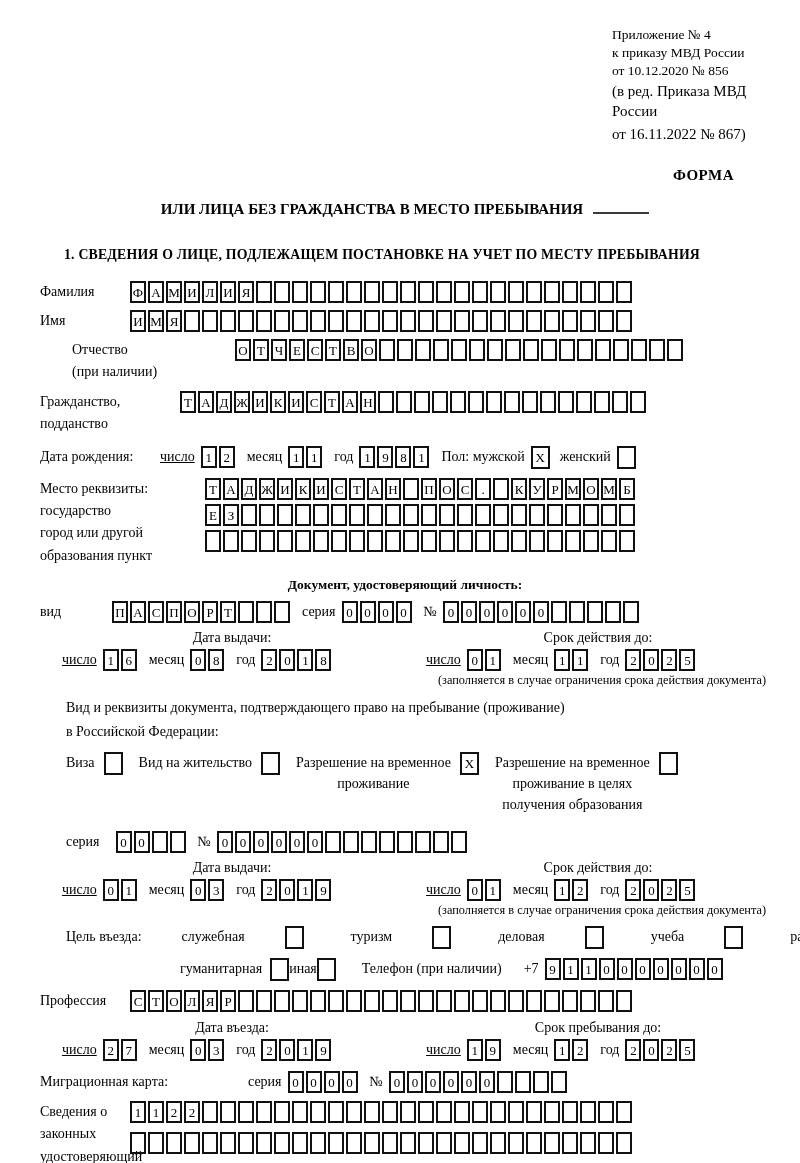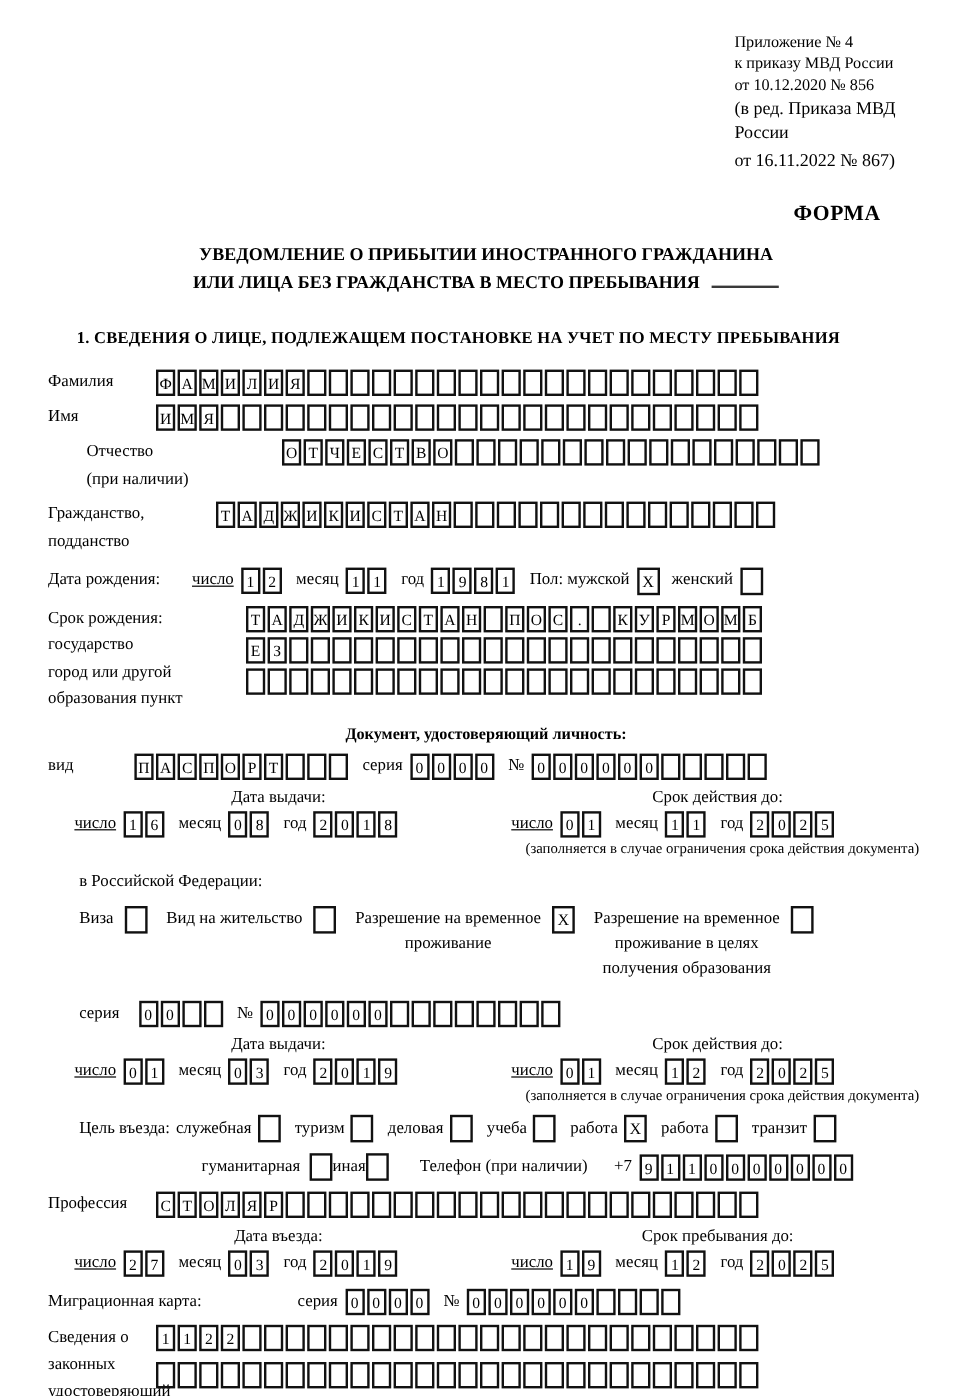--- a/index.html
+++ b/index.html
@@ -7,21 +7,21 @@
   body {
     width: 800px; min-height: 1163px; margin: 0 auto;
     font-family: "Liberation Serif", "DejaVu Serif", serif;
     color: #000; font-size: 14px;
   }
   .page { width: 800px; min-height: 1163px; padding: 26px 30px 20px 40px; background: #fff; }
 
   
   .hdr { margin-left: 572px; line-height: 1.32; font-size: 13.5px; }
   .hdr .sub { font-size: 15px; margin-top: 3px; }
-  .form-label { text-align: right; padding-right: 36px; font-weight: bold; font-size: 18px; margin-top: 22px; letter-spacing: .5px; }
+  .form-label { text-align: right; padding-right: 36px; font-weight: bold; font-size: 15px; margin-top: 22px; letter-spacing: .5px; }
 
   
   .title { text-align: center; font-weight: bold; font-size: 15px; margin-top: 14px; line-height: 1.55; }
   .blank-line { display: inline-block; width: 56px; border-bottom: 2.5px solid #3a3a3a; height: 12px; margin-left: 10px; }
   .section-heading { font-weight: bold; font-size: 13.8px; margin-top: 26px; padding-left: 24px; letter-spacing: .2px; }
 
   
   .rows { margin-top: 18px; }
   .frow { display: flex; align-items: center; margin-bottom: 7px; white-space: nowrap; }
   .frow.top { align-items: flex-start; }
@@ -54,21 +54,21 @@
   .valid-note { text-align: right; padding-right: 4px; font-size: 12.3px; margin: 2px 0 8px 0; }
 
   .para { padding-left: 26px; line-height: 1.7; margin-top: 4px; }
 
   .permit-row { display: flex; align-items: flex-start; padding-left: 26px; margin: 8px 0 16px 0; }
   .permit-item { display: flex; align-items: flex-start; margin-right: 16px; }
   .permit-item .ptext { line-height: 1.5; margin-right: 9px; }
   .permit-item .ptext.center { text-align: center; }
 
   .indent26 { padding-left: 26px; }
-  .purpose-row { display: flex; align-items: center; padding-left: 26px; margin-bottom: 9px; white-space: nowrap; }
+  .purpose-row { display: flex; align-items: center; padding-left: 26px; margin-bottom: 9px; white-space: nowrap; gap: 35px; }
   .purpose-row .plbl { margin: 0 5px 0 12px; }
   .purpose-row .plbl.first { margin-left: 0; }
   .purpose-row2 { display: flex; align-items: center; padding-left: 128px; margin-bottom: 9px; white-space: nowrap; }
   .phone-lbl { margin: 0 8px 0 26px; }
   .prefix { margin-right: 6px; }
 </style>
 </head>
 <body>
 
 <div class="page">
@@ -77,21 +77,20 @@
     <div>Приложение № 4</div>
     <div>к приказу МВД России</div>
     <div>от 10.12.2020 № 856</div>
     <div class="sub">(в ред. Приказа МВД России</div>
     <div class="sub">от 16.11.2022 № 867)</div>
   </div>
 
   <div class="form-label">ФОРМА</div>
 
   <div class="title">
-    <div>УВЕДОМЛЕНИЕ О ПРИБЫТИИ ИНОСТРАННОГО ГРАЖДАНИНА</div>
     <div><span>ИЛИ ЛИЦА БЕЗ ГРАЖДАНСТВА В МЕСТО ПРЕБЫВАНИЯ</span><span class="blank-line"></span></div>
   </div>
 
   <div class="section-heading">1. СВЕДЕНИЯ О ЛИЦЕ, ПОДЛЕЖАЩЕМ ПОСТАНОВКЕ НА УЧЕТ ПО МЕСТУ ПРЕБЫВАНИЯ</div>
 
   <div class="rows">
 
     <div class="frow">
       <span class="flabel w90">Фамилия</span>
       <span class="cells">
@@ -249,21 +248,21 @@
           <span class="cell">1</span>
         </span>
       <span class="sublabel">Пол: мужской</span>
       <span class="cbox">X</span>
       <span class="sublabel">женский</span>
       <span class="cbox"></span>
     </div>
 
     <div class="frow top" style="margin-top:9px;">
       <div class="flabel w165 lbl-col">
-        <span>Срок рождения:</span><br>
+        <span>Место реквизиты:</span><br>
         <span>государство</span><br>
         <span>город или другой</span><br>
         <span>образования пункт</span>
       </div>
       <div>
         <span class="cells block">
             <span class="cell">Т</span>
             <span class="cell">А</span>
             <span class="cell">Д</span>
             <span class="cell">Ж</span>
@@ -424,20 +423,21 @@
               <span class="cell">0</span>
               <span class="cell">2</span>
               <span class="cell">5</span>
             </span>
         </div>
       </div>
     </div>
     <div class="valid-note">(заполняется в случае ограничения срока действия документа)</div>
 
     <div class="para">
+      <div>Вид и реквизиты документа, подтверждающего право на пребывание (проживание)</div>
       <div>в Российской Федерации:</div>
     </div>
 
     <div class="permit-row">
       <div class="permit-item">
         <span class="ptext">Виза</span>
         <span class="cbox"></span>
       </div>
       <div class="permit-item">
         <span class="ptext">Вид на жительство</span>
@@ -548,21 +548,21 @@
       <span class="cbox"></span>
       <span class="plbl">работа</span>
       <span class="cbox">X</span>
       <span class="plbl">работа</span>
       <span class="cbox"></span>
       <span class="plbl">транзит</span>
       <span class="cbox"></span>
     </div>
 
     <div class="purpose-row2">
-      <span class="plbl first" style="margin-right:8px;">гуманитарная</span>
+      <span class="plbl first" style="margin-right:8px;margin-left:12px;">гуманитарная</span>
       <span class="cbox"></span>
       <span class="plbl">иная</span>
       <span class="cbox"></span>
       <span class="phone-lbl">Телефон (при наличии)</span>
       <span class="prefix" style="margin-left:14px;">+7</span>
       <span class="cells">
           <span class="cell">9</span>
           <span class="cell">1</span>
           <span class="cell">1</span>
           <span class="cell">0</span>

